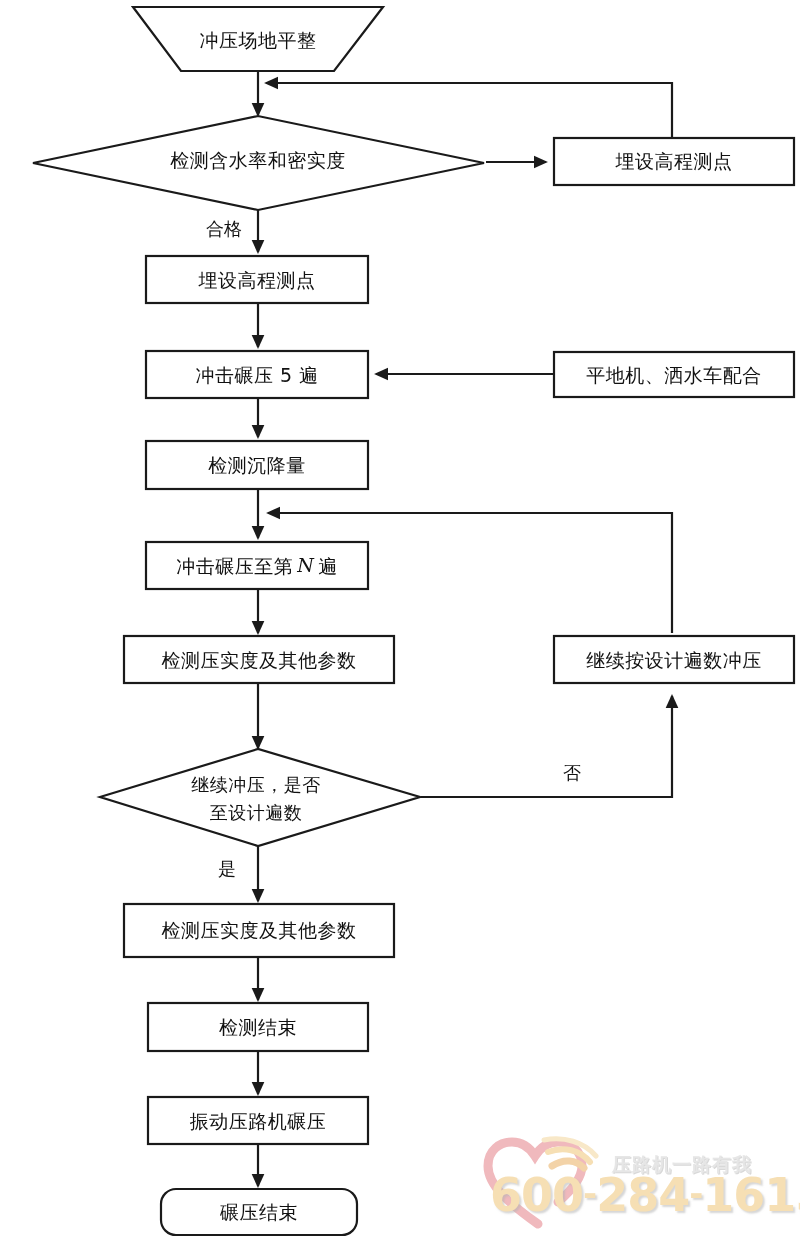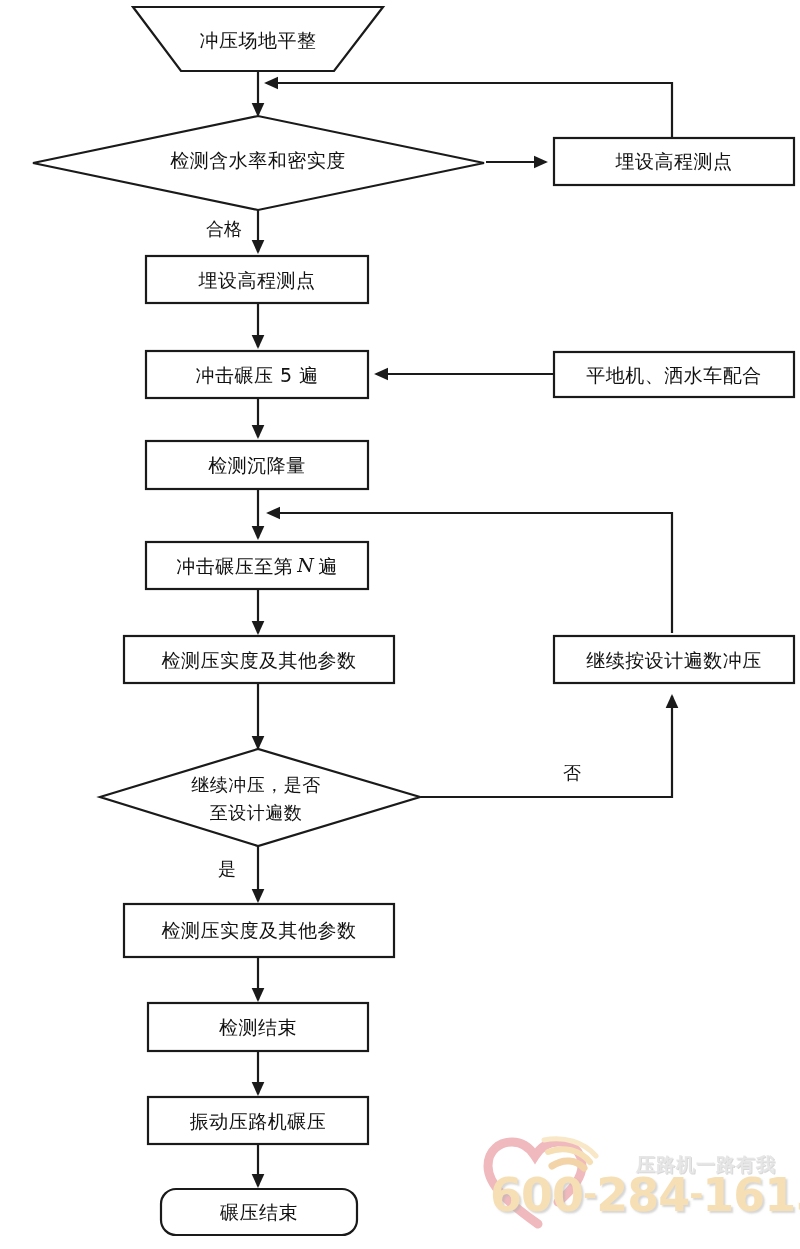--- a/index.html
+++ b/index.html
@@ -80,21 +80,20 @@
     position: absolute;
     left: 134px;
     top: 24px;
     font-family: "DejaVu Sans", "Liberation Sans", sans-serif;
     font-size: 19px;
     color: #e6e6e6;
     text-shadow: 1px 1px 0 #d8d8d8;
     letter-spacing: 1px;
     white-space: nowrap;
     font-weight: bold;
-    margin-left: 24px;
   }
   #watermark .wm-phone {
     position: absolute;
     left: 12px;
     top: 40px;
     font-family: "DejaVu Sans", "Liberation Sans", sans-serif;
     font-size: 46px;
     font-weight: bold;
     color: #f6dfb4;
     text-shadow: 2px 2px 2px rgba(180,180,180,0.55);

